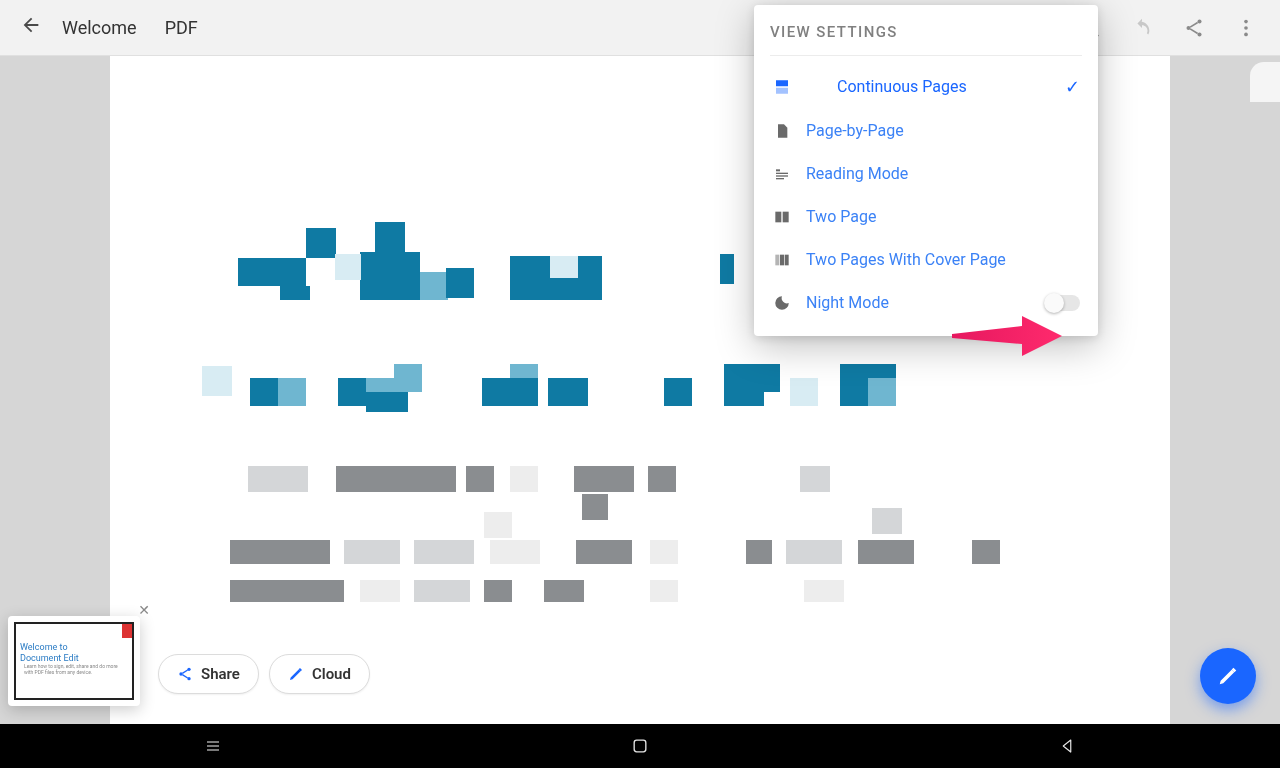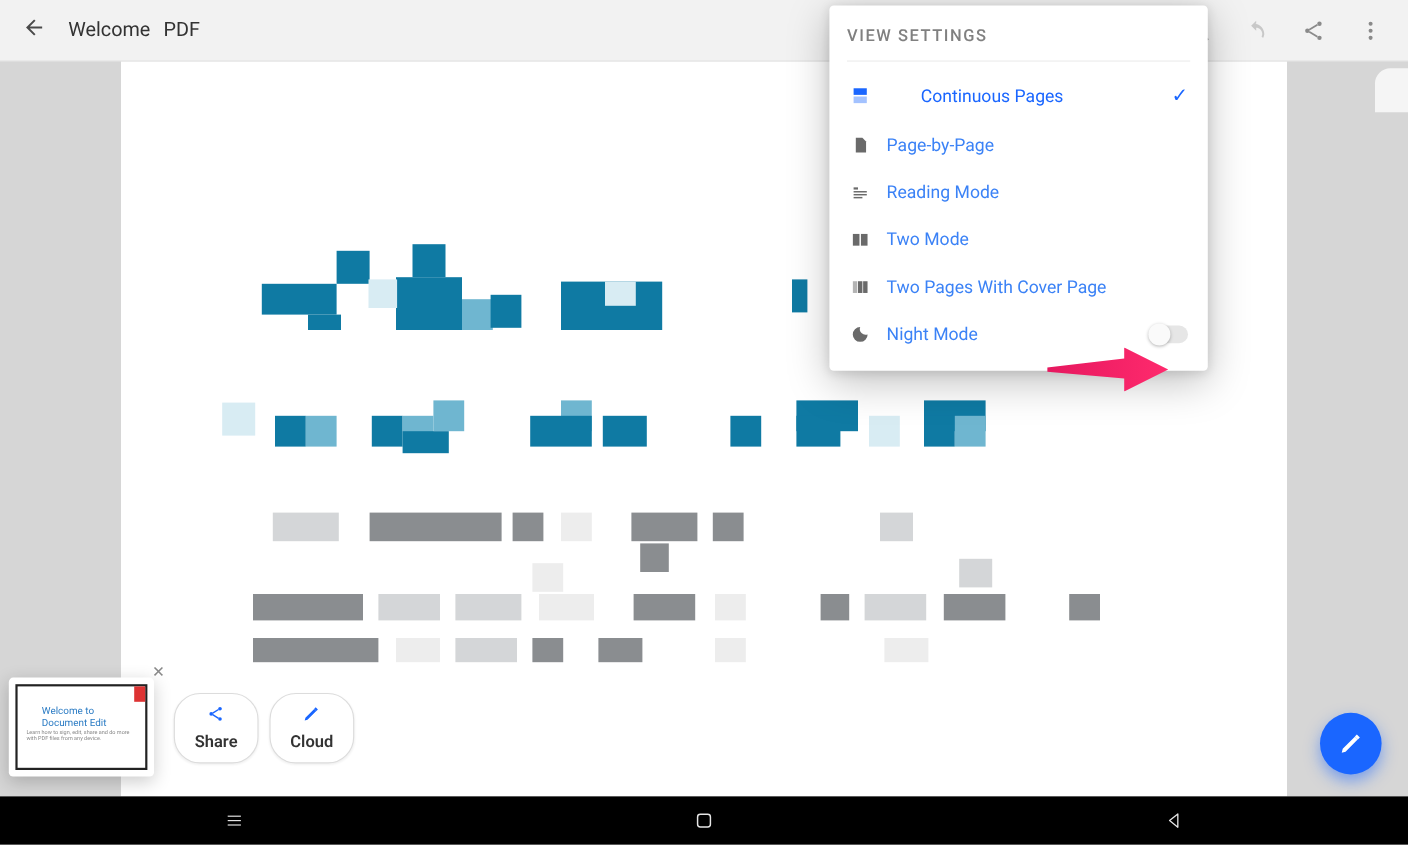--- a/index.html
+++ b/index.html
@@ -9,21 +9,21 @@
   
   .toolbar {
     position: absolute; top: 0; left: 0; right: 0; height: 56px;
     background: #f2f2f2; border-bottom: 1px solid #e0e0e0;
     display: flex; align-items: center; padding: 0 12px;
   }
   .toolbar-left { display: flex; align-items: center; gap: 12px; justify-content: center; }
   .toolbar-right { margin-left: auto; display: flex; align-items: center; gap: 24px; padding-right: 8px;}
   .back-arrow { font-size: 20px; color: #4a4a4a; cursor: pointer; padding: 4px 8px;}
   .doc-title { font-size: 18px; color: #333; }
-  .doc-badge { font-size: 18px; color: #333; margin-left: 0;}
+  .doc-badge { font-size: 18px; color: #333; margin-left: 16px;}
   .tb-icon { color: #8a8a8a; cursor: pointer; display:flex; align-items:center; justify-content:center; width:28px; height:28px;}
   .tb-icon svg { width: 22px; height: 22px; }
 
   
   .doc-area {
     position: absolute; top: 56px; left: 0; right: 0; bottom: 44px;
     background: #d6d6d6; display: flex; justify-content: center;
   }
   .page {
     width: 1060px; background: #fff; position: relative; overflow: hidden;
@@ -75,31 +75,30 @@
 
   
   .thumb {
     position:absolute; left:8px; bottom:62px; width:132px; height:90px;
     background:#fff; border-radius:4px; box-shadow:0 4px 16px rgba(0,0,0,.2);
     padding:6px; z-index:40;
   }
   .thumb-close { position:absolute; top:-14px; right:-10px; color:#888; font-size:14px; cursor:pointer;}
   .thumb-inner { border:2px solid #222; width:100%; height:100%; position:relative; background:#fff;}
   .thumb-corner { position:absolute; top:0; right:0; width:10px; height:14px; background:#d33;}
-  .thumb-text { position:absolute; top:18px; left:22px; font-size:9px; line-height:1.2; color:#2a7bc4;}
+  .thumb-text { position:absolute; top:18px; left:4px; font-size:9px; line-height:1.2; color:#2a7bc4;}
   .thumb-sub { position:absolute; top:40px; left:8px; right:8px; font-size:5px; line-height:1.1; color:#888;}
 
   
   .pills { position:absolute; left:158px; bottom:74px; display:flex; gap:10px; z-index:40;}
   .pill {
     display:flex; align-items:center; gap:8px; padding:10px 18px;
     background:#fff; border:1px solid #dcdcdc; border-radius:24px;
     font-size:15px; font-weight:600; color:#333; cursor:pointer;
     box-shadow: 0 1px 2px rgba(0,0,0,.06);
-    flex-direction: column;
   }
   .pill .pill-icon { color:#1a66ff; display:flex;}
 
   
   .fab {
     position:absolute; right:24px; bottom:64px; width:56px; height:56px;
     border-radius:50%; background:#1a66ff; display:flex; align-items:center; justify-content:center;
     box-shadow:0 6px 14px rgba(26,102,255,.5); cursor:pointer; z-index:40;
   }
   .fab svg { fill:#fff; width:22px; height:22px;}
@@ -264,21 +263,21 @@
     <span>Reading Mode</span>
   </div>
 
   <div class="opt">
     <span class="opt-icon">
       <svg width="20" height="16" viewBox="0 0 24 24">
           <rect x="2" y="4" width="9" height="16" fill="currentColor"></rect>
           <rect x="13" y="4" width="9" height="16" fill="currentColor"></rect>
         </svg>
     </span>
-    <span>Two Mode</span>
+    <span>Two Page</span>
   </div>
 
   <div class="opt">
     <span class="opt-icon">
       <svg width="20" height="16" viewBox="0 0 24 24">
           <rect x="2" y="4" width="6" height="16" fill="currentColor" opacity=".5"></rect>
           <rect x="9" y="4" width="6" height="16" fill="currentColor"></rect>
           <rect x="16" y="4" width="6" height="16" fill="currentColor"></rect>
         </svg>
     </span>

